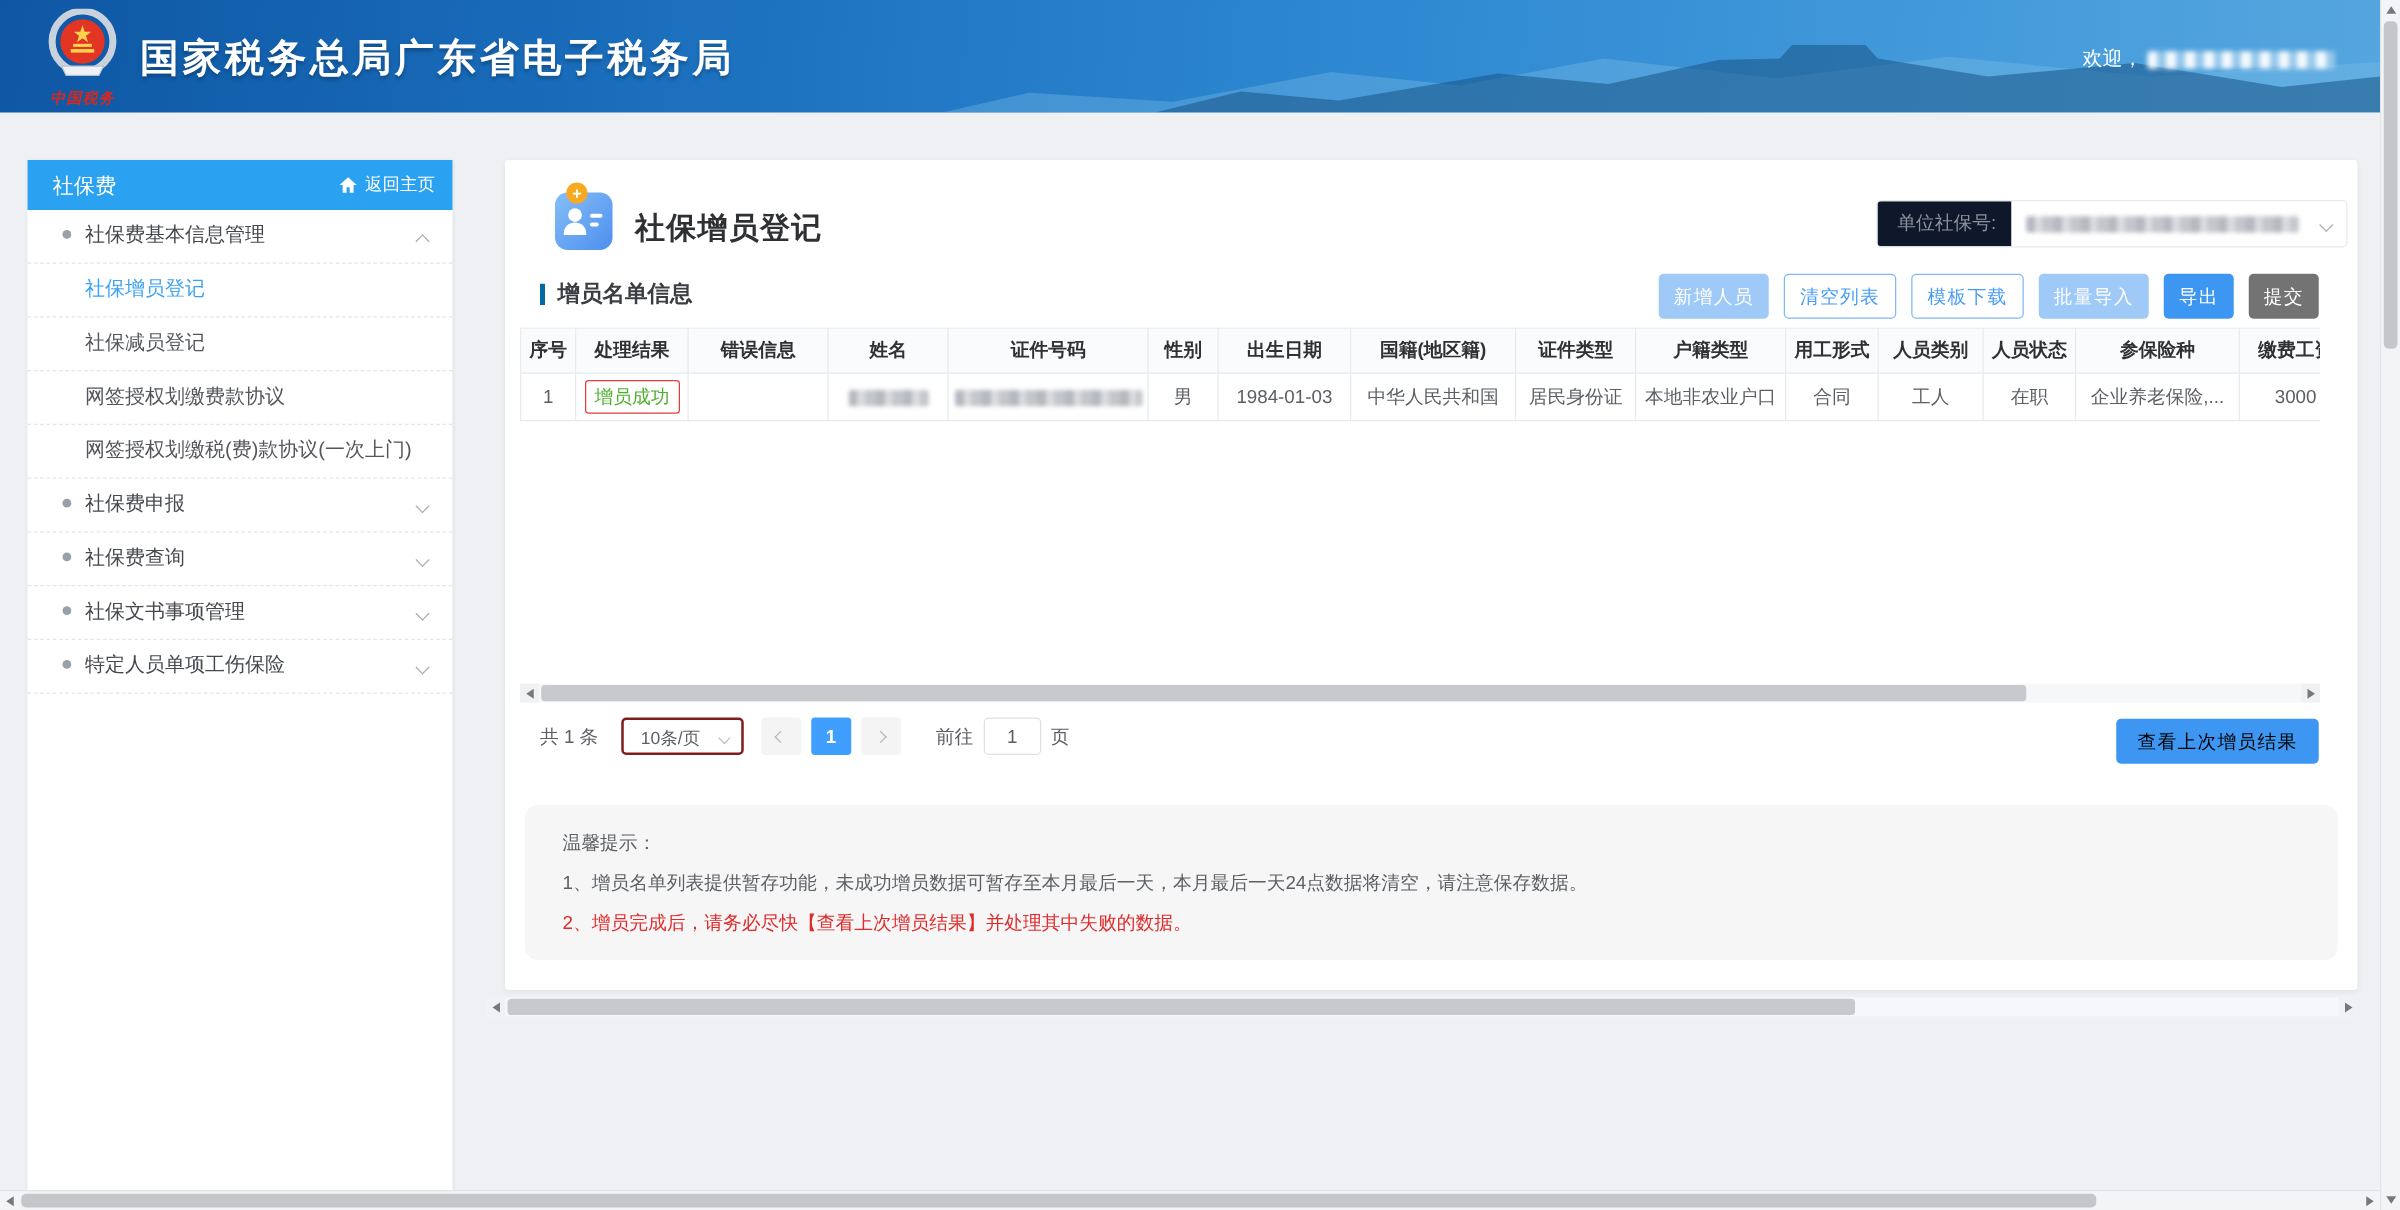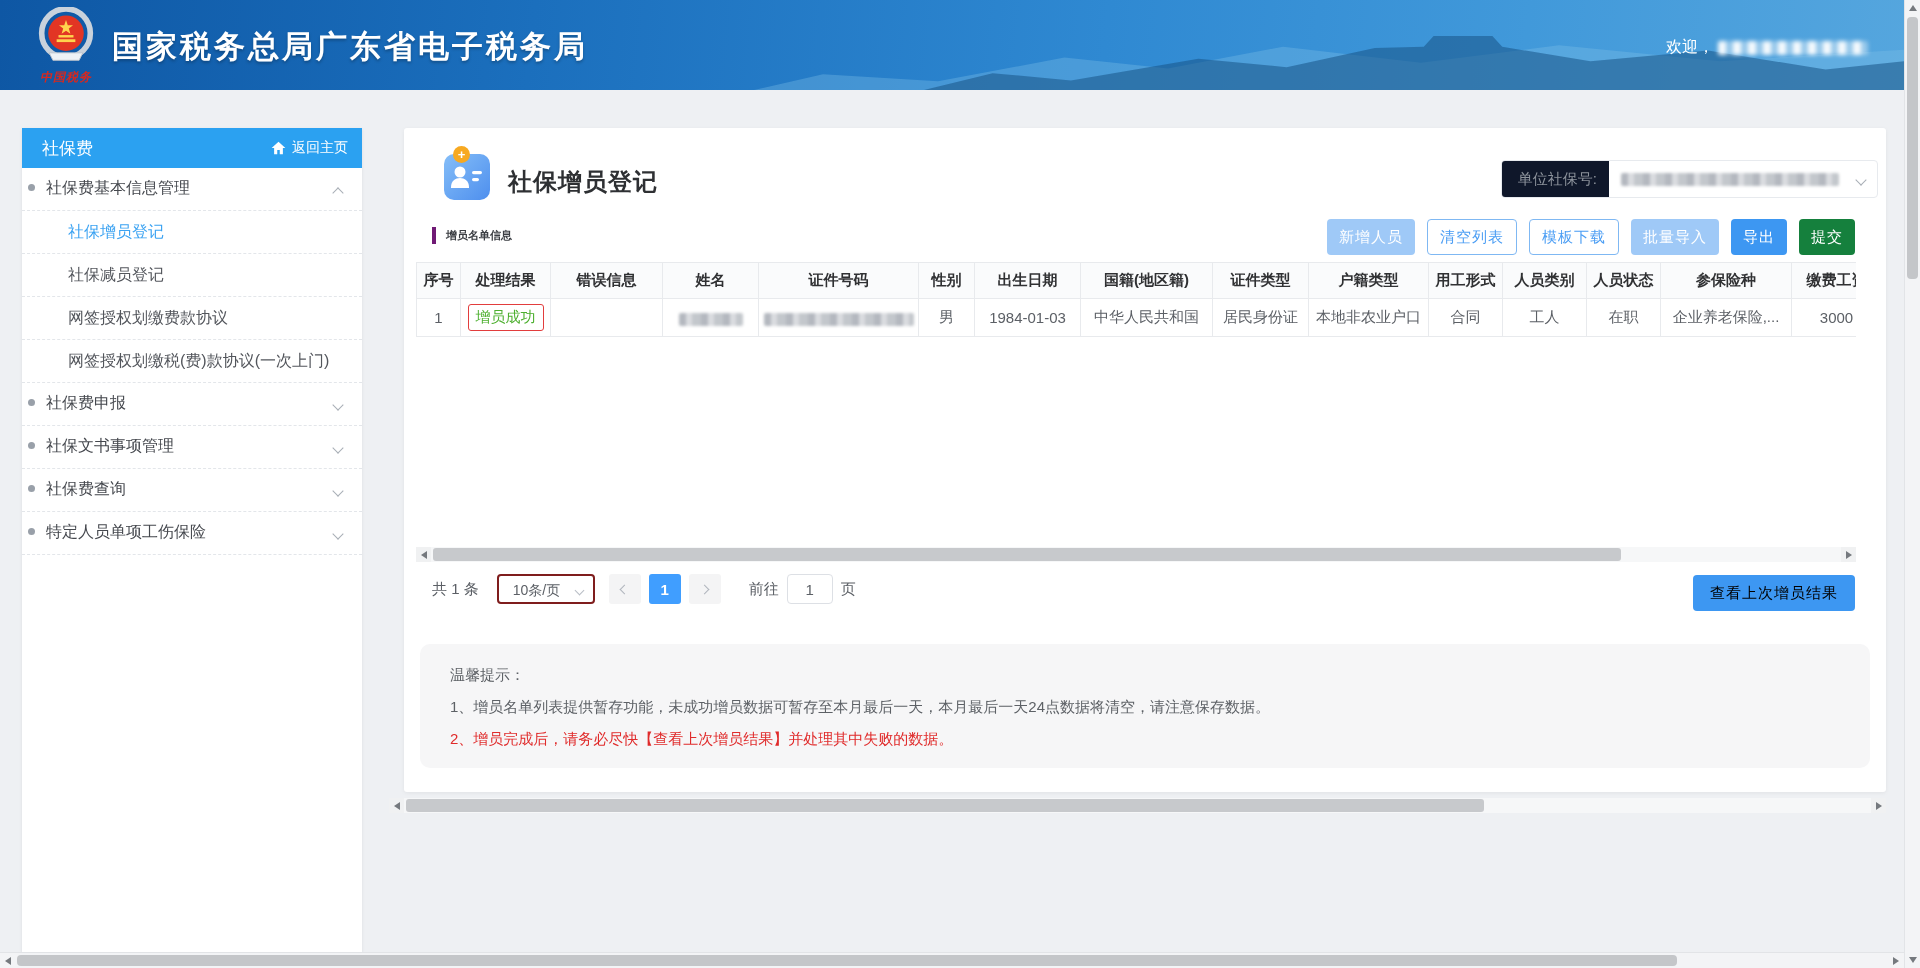--- a/index.html
+++ b/index.html
@@ -29,21 +29,21 @@
 
   
   .sidebar { position:absolute; left:22px; top:128px; width:340px; height:824px; background:#fff;
     box-shadow:0 1px 3px rgba(0,0,0,.08); }
   .sidebar-header { height:40px; background:#2ba1f1; color:#fff; display:flex; align-items:center;
     justify-content:space-between; padding:0 14px 0 20px; }
   .sidebar-title { font-size:17px; }
   .return-home { display:flex; align-items:center; gap:6px; font-size:14px; cursor:pointer; }
   .menu-item { position:relative; height:43px; line-height:42px; border-bottom:1px dashed #e3e6ea;
     font-size:16px; color:#53565c; cursor:pointer; white-space:nowrap; }
-  .menu-item.group { padding-left:6px; color:#45484e;font-family:Liberation Mono, monospace; }
+  .menu-item.group { padding-left:28px; color:#45484e; }
   .menu-item.sub { padding-left:46px; }
   .menu-item.active { color:#3aa2f2; }
   .bullet { display:inline-block; width:7px; height:7px; border-radius:50%; background:#99a0a9;
     margin-right:11px; vertical-align:middle; margin-top:-3px; }
   .chev { display:inline-block; width:8px; height:8px; border-right:1.6px solid #a8aeb6; border-bottom:1.6px solid #a8aeb6; }
   .chev.down { transform:rotate(45deg); }
   .chev.up { transform:rotate(-135deg); }
   .chev.left { transform:rotate(135deg); }
   .chev.right { transform:rotate(-45deg); }
   .menu-item .chev { position:absolute; right:20px; top:18px; }
@@ -57,29 +57,29 @@
   .plus-badge { position:absolute; left:9px; top:-8px; width:17px; height:17px; border-radius:50%;
     background:#f7a921; color:#fff; font-size:13px; line-height:17px; text-align:center; font-weight:bold; }
   .page-title { position:absolute; left:104px; top:38px; font-size:24px; color:#2e3033; font-weight:600; letter-spacing:1px; }
 
   .unit-field { position:absolute; right:8px; top:32px; height:38px; display:flex; border:1px solid #e7eaee;
     border-radius:4px; overflow:hidden; background:#fff; cursor:pointer; }
   .unit-label { background:#0f172a; color:#8d939c; font-size:15px; line-height:36px; padding:0 12px 0 16px; }
   .unit-value { position:relative; width:268px; display:flex; align-items:center; padding:0 30px 0 12px; }
   .unit-value .chev { position:absolute; right:12px; top:15px; }
 
-  .section-title { position:absolute; left:28px; top:99px; font-size:11px; font-weight:bold; color:#3a3d42;
-    padding-left:10px; border-left:4px solid #701a75; line-height:17px; }
+  .section-title { position:absolute; left:28px; top:99px; font-size:18px; font-weight:bold; color:#3a3d42;
+    padding-left:10px; border-left:4px solid #0369a1; line-height:17px; }
   .toolbar { position:absolute; right:31px; top:91px; display:flex; gap:12px; }
   .tb-btn { height:36px; padding:0 12px; font-size:15px; border-radius:4px; border:none; cursor:pointer;
     font-family:inherit; letter-spacing:1px; }
   .tb-btn.light { background:#9fc9f7; color:#fff; }
   .tb-btn.outline { background:#fff; border:1px solid #7fb8f3; color:#4a9df4; }
   .tb-btn.primary { background:#3d97f2; color:#fff; }
-  .tb-btn.disabled { background:#15803d; color:#fff; cursor:default;text-align:right; }
+  .tb-btn.disabled { background:#737373; color:#fff; cursor:default;text-align:right; }
 
   .table-wrap { position:absolute; left:12px; top:134px; width:1440px; height:278px; overflow:hidden; }
   table { border-collapse:collapse; table-layout:fixed; width:1465px; }
   th { height:36px; background:#fafbfc; border:1px solid #e8eaed; font-size:15px; color:#303133; font-weight:bold; padding:0 2px; }
   td { height:38px; border:1px solid #e8eaed; font-size:15px; color:#5c6066; text-align:center; padding:0 2px;
     white-space:nowrap; overflow:hidden; }
   .result-badge { display:inline-block; color:#4caf2e; border:1px solid #e23d3d; border-radius:3px; padding:3px 7px; }
 
   
   .hbar { display:flex; background:#f6f7f8; }
@@ -164,22 +164,22 @@
         <span>返回主页</span>
       </span>
     </div>
     <div id="sidebar-menu">
         <div class="menu-item group"><span class="bullet"></span><span class="mi-label">社保费基本信息管理</span><span class="chev up"></span></div>
         <div class="menu-item sub active"><span class="mi-label">社保增员登记</span></div>
         <div class="menu-item sub"><span class="mi-label">社保减员登记</span></div>
         <div class="menu-item sub"><span class="mi-label">网签授权划缴费款协议</span></div>
         <div class="menu-item sub"><span class="mi-label">网签授权划缴税(费)款协议(一次上门)</span></div>
         <div class="menu-item group"><span class="bullet"></span><span class="mi-label">社保费申报</span><span class="chev down"></span></div>
+        <div class="menu-item group"><span class="bullet"></span><span class="mi-label">社保费查询</span><span class="chev down"></span></div>
         <div class="menu-item group"><span class="bullet"></span><span class="mi-label">社保文书事项管理</span><span class="chev down"></span></div>
-        <div class="menu-item group"><span class="bullet"></span><span class="mi-label">社保费查询</span><span class="chev down"></span></div>
         <div class="menu-item group"><span class="bullet"></span><span class="mi-label">特定人员单项工伤保险</span><span class="chev down"></span></div>
       </div>
   </div>
 
   <div class="main-card">
 
     <div class="page-icon">
       <svg width="46" height="46" viewBox="0 0 46 46">
         <circle cx="16" cy="18" r="5.5" fill="#fff"></circle>
         <path d="M7 33c0-6 4.5-9 9-9s9 3 9 9v1H7z" fill="#fff"></path>

